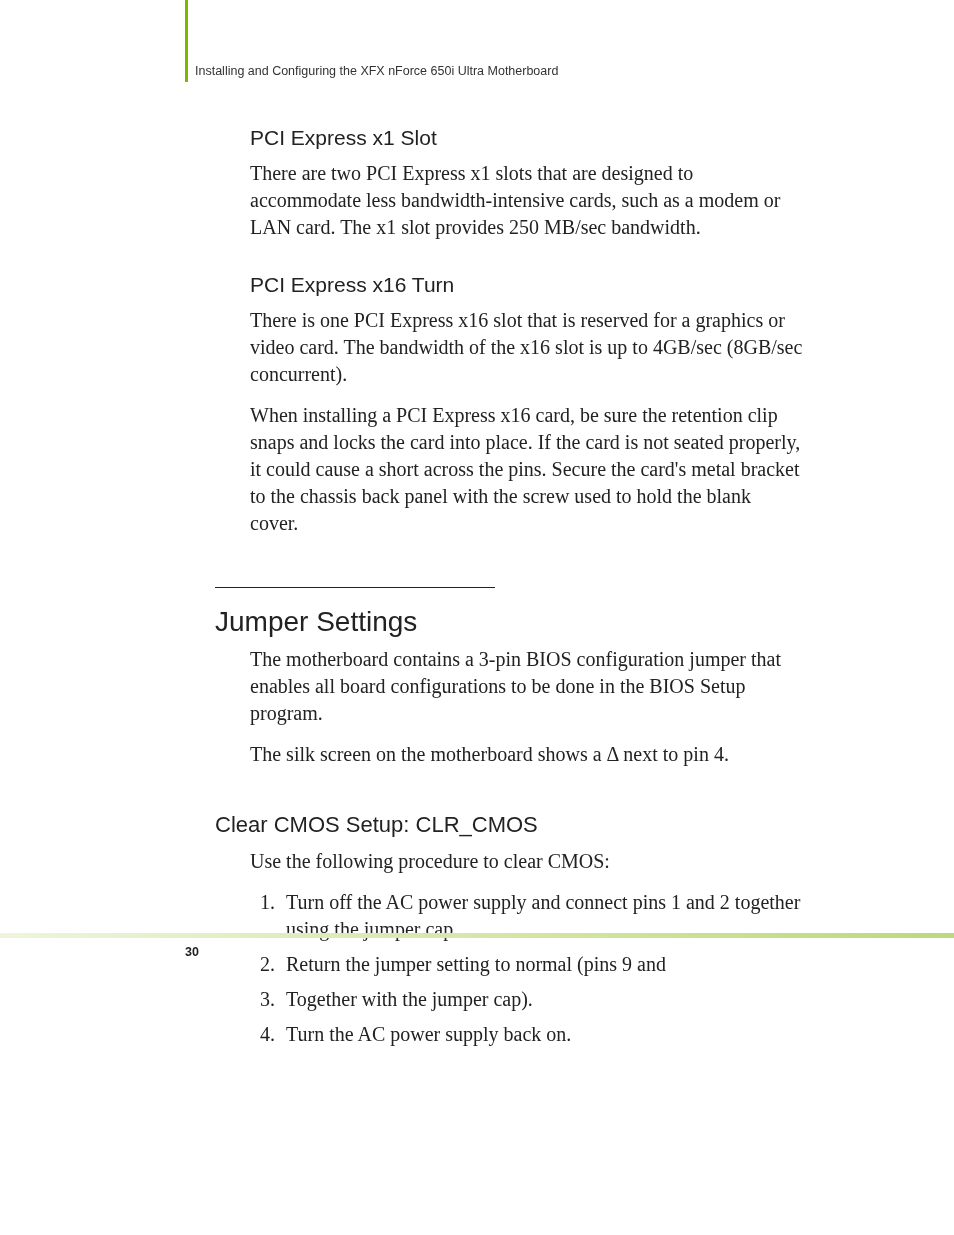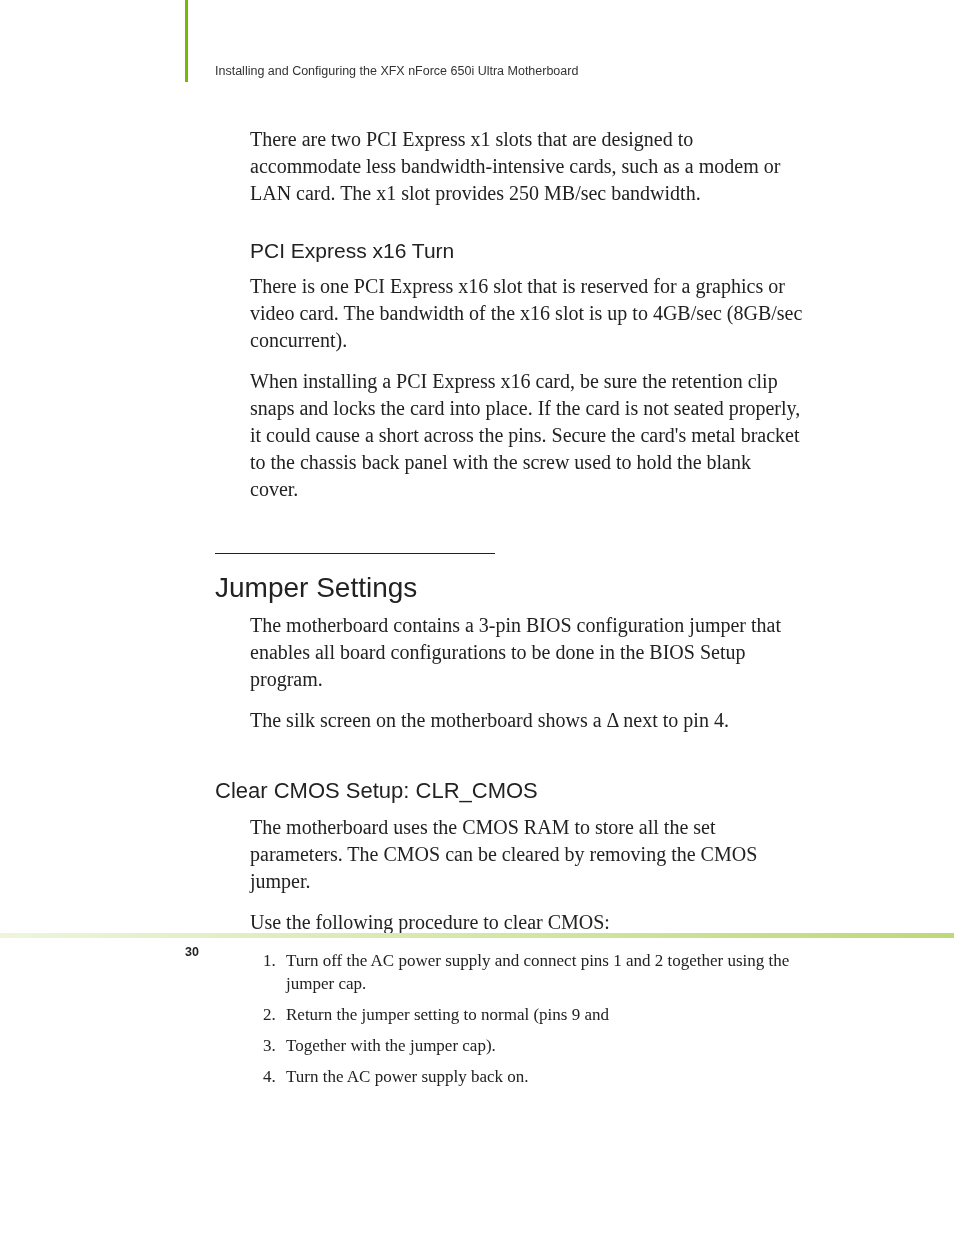--- a/index.html
+++ b/index.html
@@ -23,21 +23,21 @@
       left: 185px;
       top: 0;
       width: 3px;
       height: 82px;
       background: #76b900;
     }
     .running-header {
       font-family: Verdana, Tahoma, sans-serif;
       font-size: 12.5px;
       color: #333;
-      margin-left: 30px;
+      margin-left: 10px;
       margin-bottom: 48px;
     }
     .content-block {
       margin-left: 65px;
     }
     h3.section-h3 {
       font-family: Tahoma, Verdana, sans-serif;
       font-weight: normal;
       font-size: 21px;
       color: #222;
@@ -72,21 +72,21 @@
     .divider-line {
       border: none;
       border-top: 1.5px solid #222;
       width: 280px;
       margin-left: -35px;
       margin-bottom: 18px;
       margin-top: 50px;
     }
     ol.numbered-list {
       font-family: Garamond, Georgia, 'Times New Roman', serif;
-      font-size: 17px;
+      font-size: 20px;
       line-height: 1.35;
       color: #222;
       margin-left: 18px;
       padding-left: 12px;
     }
     ol.numbered-list li {
       padding-left: 6px;
       margin-bottom: 8px;
     }
     .footer-rule {
@@ -110,20 +110,21 @@
 </head>
 <body>
 
 <div class="green-rule"></div>
 
 <div class="page-container">
 
   <div class="running-header">Installing and Configuring the XFX nForce 650i Ultra Motherboard</div>
 
   <div class="content-block">
+    <h3 class="section-h3">PCI Express x1 Slot</h3>
     <p class="body-text">There are two PCI Express x1 slots that are designed to accommodate less bandwidth-intensive cards, such as a modem or LAN card. The x1 slot provides 250 MB/sec bandwidth.</p>
   </div>
 
   <div class="section-gap"></div>
 
   <div class="content-block">
     <h3 class="section-h3">PCI Express x16 Turn</h3>
     <p class="body-text">There is one PCI Express x16 slot that is reserved for a graphics or video card. The bandwidth of the x16 slot is up to 4GB/sec (8GB/sec concurrent).</p>
     <p class="body-text">When installing a PCI Express x16 card, be sure the retention clip snaps and locks the card into place. If the card is not seated properly, it could cause a short across the pins. Secure the card's metal bracket to the chassis back panel with the screw used to hold the blank cover.</p>
   </div>
@@ -132,21 +133,20 @@
     <hr class="divider-line">
     <h1 class="section-h1">Jumper Settings</h1>
     <p class="body-text">The motherboard contains a 3-pin BIOS configuration jumper that enables all board configurations to be done in the BIOS Setup program.</p>
     <p class="body-text">The silk screen on the motherboard shows a Δ next to pin 4.</p>
   </div>
 
   <div style="height:30px"></div>
 
   <div class="content-block">
     <h2 class="section-h2">Clear CMOS Setup: CLR_CMOS</h2>
-    <p class="body-text">The motherboard uses the CMOS RAM to store all the set parameters. The CMOS can be cleared by removing the CMOS jumper.</p>
     <p class="body-text">Use the following procedure to clear CMOS:</p>
     <ol class="numbered-list">
       <li>Turn off the AC power supply and connect pins 1 and 2 together using the jumper cap.</li>
       <li>Return the jumper setting to normal (pins 9 and</li>
       <li>Together with the jumper cap).</li>
       <li>Turn the AC power supply back on.</li>
     </ol>
   </div>
 
 </div>

